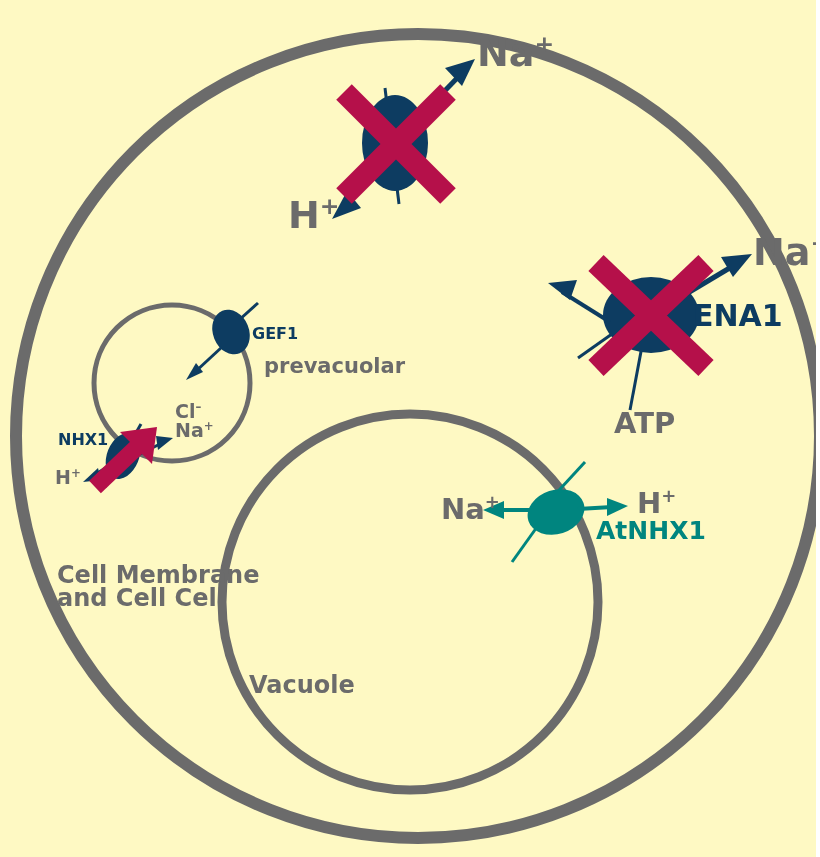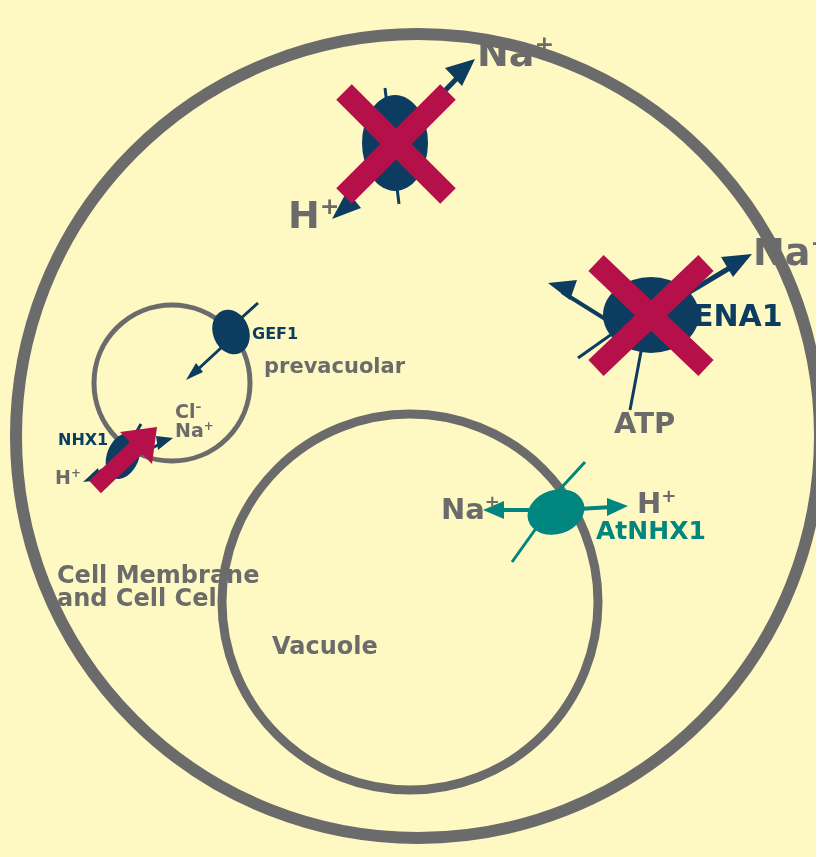--- a/index.html
+++ b/index.html
@@ -196,15 +196,15 @@
 
   <div class="lbl ion-mid" style="left:637px; top:489px;">
     <span>H</span><sup>+</sup>
   </div>
 
   <div class="lbl prot-teal" style="left:596px; top:518px;">AtNHX1</div>
 
   <div class="lbl organelle-2" style="left:57px; top:563px;">Cell Membrane</div>
   <div class="lbl organelle-2" style="left:57px; top:586px;">and Cell Cell</div>
 
-  <div class="lbl organelle-2" style="left:249px; top:634px;margin-left:23px;">Vacuole</div>
+  <div class="lbl organelle-2" style="left:249px; top:673px;">Vacuole</div>
 
 </div>
 
 </body></html>

